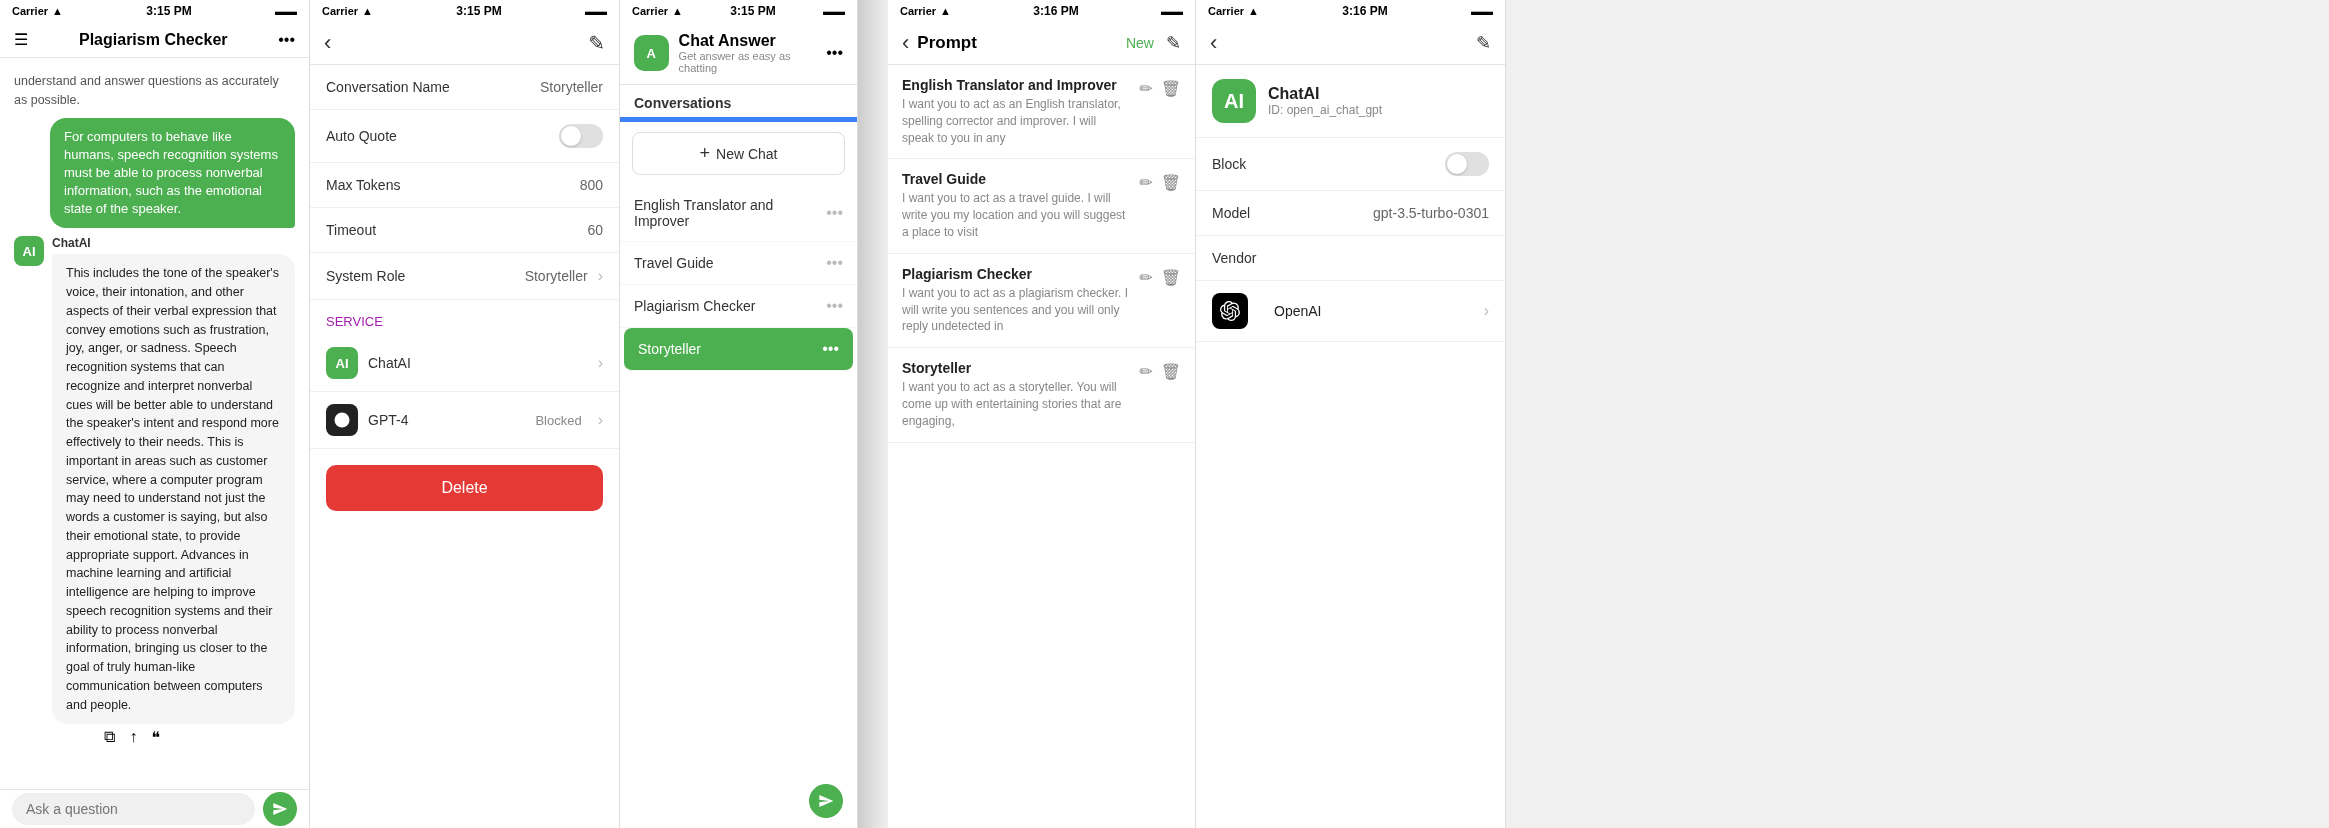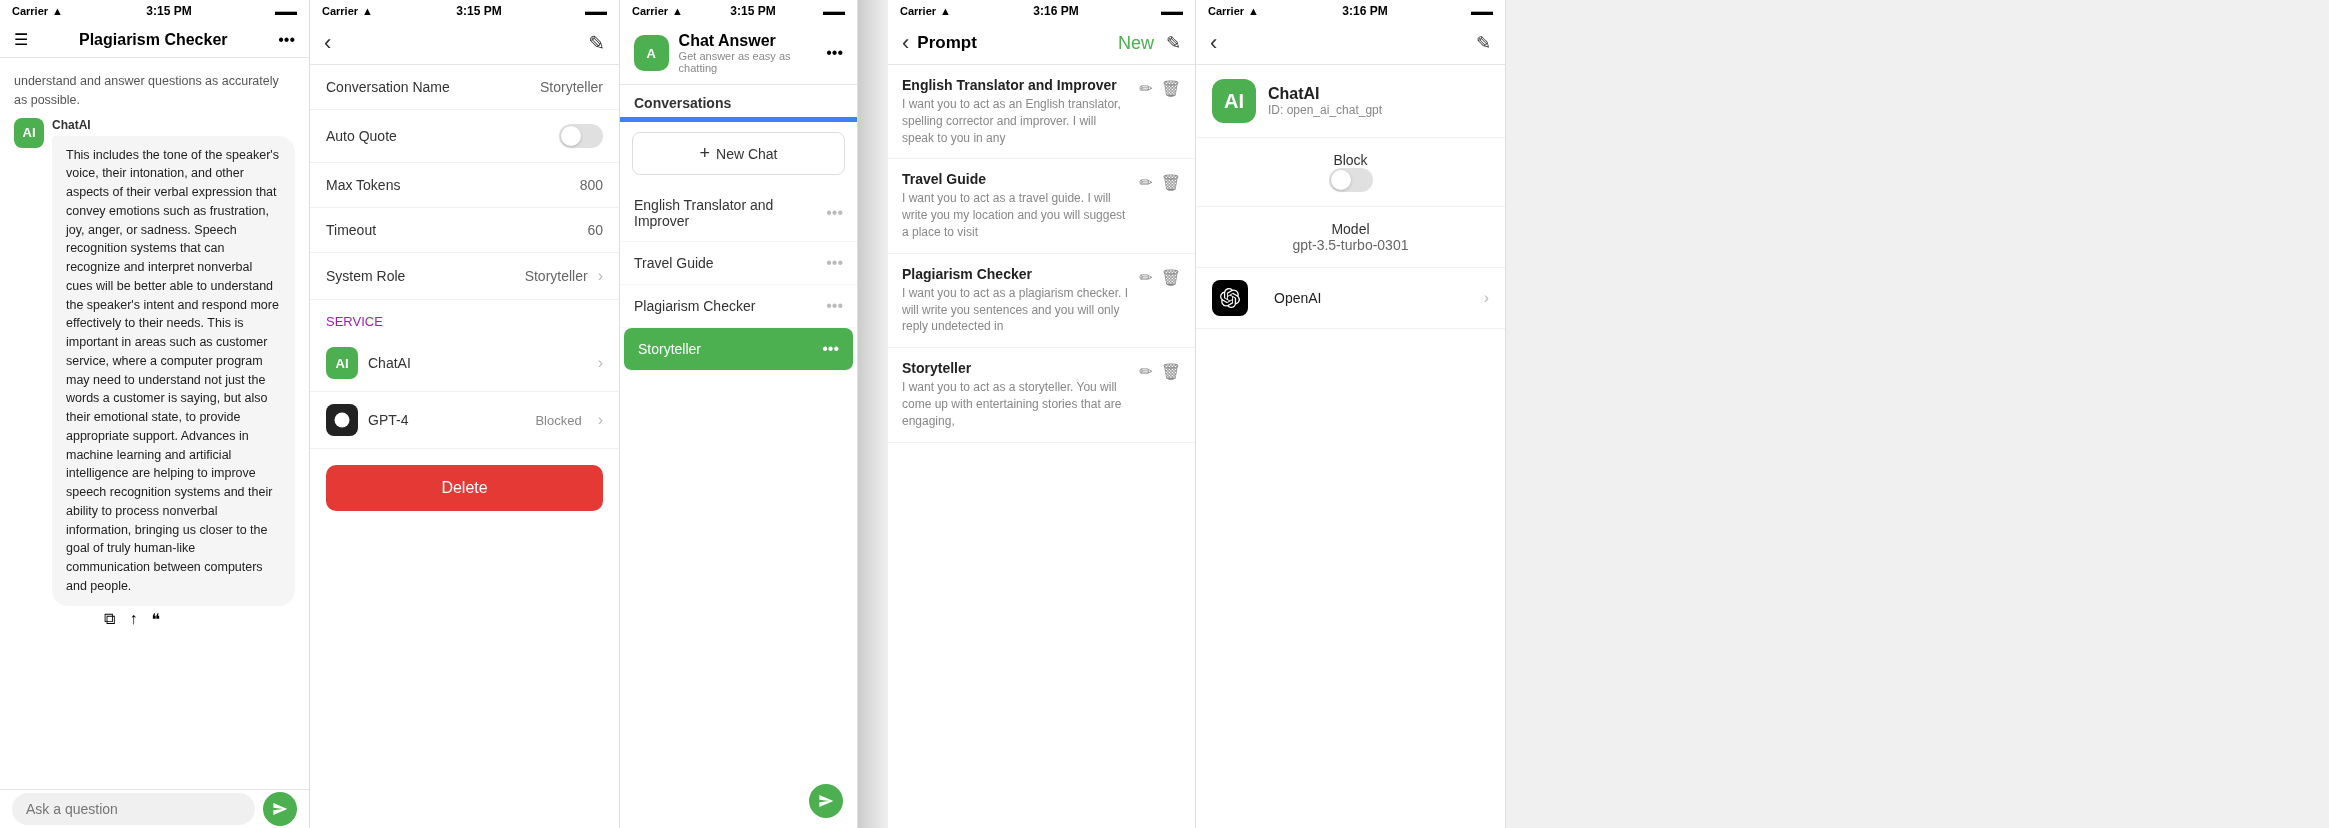--- a/index.html
+++ b/index.html
@@ -262,21 +262,21 @@
     .panel-4 { width: 308px; }
     .panel-4-header {
       display: flex;
       align-items: center;
       justify-content: space-between;
       padding: 8px 14px;
       border-bottom: 1px solid #e5e5e5;
     }
     .header-left { display: flex; align-items: center; gap: 8px; }
     .prompt-title { font-size: 17px; font-weight: 600; color: #000; }
-    .prompt-new { font-size: 18px; color: #4CAF50; font-weight: 500; cursor: pointer; }
+    .prompt-new { font-size: 14px; color: #4CAF50; font-weight: 500; cursor: pointer; }
     .prompt-item {
       display: flex;
       align-items: flex-start;
       padding: 12px 14px;
       border-bottom: 1px solid #f0f0f0;
       justify-content: space-between;
       gap: 8px;
     }
     .prompt-info { flex: 1; }
     .prompt-name { font-size: 14px; font-weight: 600; color: #222; margin-bottom: 3px; }
@@ -311,21 +311,20 @@
       color: #fff;
     }
     .chatai-name { font-size: 16px; font-weight: 700; color: #222; }
     .chatai-id { font-size: 12px; color: #888; }
     .settings-section-row {
       display: flex;
       align-items: center;
       justify-content: space-between;
       padding: 14px 16px;
       border-bottom: 1px solid #f0f0f0;
-      flex-direction: column;
     }
     .settings-key { font-size: 14px; color: #333; }
     .settings-val { font-size: 14px; color: #666; }
     .openai-row {
       display: flex;
       align-items: center;
       justify-content: space-between;
       padding: 12px 16px;
       border-bottom: 1px solid #f0f0f0;
     }
@@ -370,20 +369,21 @@
       <span>▬▬</span>
     </span>
   </div>
   <div class="panel-1-header">
     <span>☰</span>
     <span class="panel-1-title">Plagiarism Checker</span>
     <span>•••</span>
   </div>
   <div class="scroll-content">
     <p class="top-text">understand and answer questions as accurately as possible.</p>
+    <div class="bubble-user">For computers to behave like humans, speech recognition systems must be able to process nonverbal information, such as the emotional state of the speaker.</div>
     <div class="bubble-ai-container">
       <div>
         <div class="ai-avatar">AI</div>
       </div>
       <div>
         <div class="ai-label">ChatAI</div>
         <div class="bubble-ai">This includes the tone of the speaker's voice, their intonation, and other aspects of their verbal expression that convey emotions such as frustration, joy, anger, or sadness. Speech recognition systems that can recognize and interpret nonverbal cues will be better able to understand the speaker's intent and respond more effectively to their needs. This is important in areas such as customer service, where a computer program may need to understand not just the words a customer is saying, but also their emotional state, to provide appropriate support. Advances in machine learning and artificial intelligence are helping to improve speech recognition systems and their ability to process nonverbal information, bringing us closer to the goal of truly human-like communication between computers and people.</div>
         <div class="bubble-actions">
           <span>⧉</span>
           <span>↑</span>
@@ -612,20 +612,23 @@
     </div>
   </div>
   <div class="settings-section-row">
     <span class="settings-key">Block</span>
     <div class="toggle-off"></div>
   </div>
   <div class="settings-section-row">
     <span class="settings-key">Model</span>
     <span class="settings-val">gpt-3.5-turbo-0301</span>
   </div>
+  <div class="settings-section-row">
+    <span class="settings-key">Vendor</span>
+  </div>
   <div class="openai-row">
     <div class="openai-left">
       <div class="openai-icon">
         <svg viewBox="0 0 24 24">
           <path d="M22.2819 9.8211a5.9847 5.9847 0 0 0-.5157-4.9108 6.0462 6.0462 0 0 0-6.5098-2.9A6.0651 6.0651 0 0 0 4.9807 4.1818a5.9847 5.9847 0 0 0-3.9977 2.9 6.0462 6.0462 0 0 0 .7427 7.0966 5.98 5.98 0 0 0 .511 4.9107 6.051 6.051 0 0 0 6.5146 2.9001A5.9847 5.9847 0 0 0 13.2599 24a6.0557 6.0557 0 0 0 5.7718-4.2058 5.9894 5.9894 0 0 0 3.9977-2.9001 6.0557 6.0557 0 0 0-.7475-7.0729zm-9.022 12.6081a4.4755 4.4755 0 0 1-2.8764-1.0408l.1419-.0804 4.7783-2.7582a.7948.7948 0 0 0 .3927-.6813v-6.7369l2.02 1.1686a.071.071 0 0 1 .038.052v5.5826a4.504 4.504 0 0 1-4.4945 4.4944zm-9.6607-4.1254a4.4708 4.4708 0 0 1-.5346-3.0137l.142.0852 4.783 2.7582a.7712.7712 0 0 0 .7806 0l5.8428-3.3685v2.3324a.0804.0804 0 0 1-.0332.0615L9.74 19.9502a4.4992 4.4992 0 0 1-6.1408-1.6464zM2.3408 7.8956a4.485 4.485 0 0 1 2.3655-1.9728V11.6a.7664.7664 0 0 0 .3879.6765l5.8144 3.3543-2.0201 1.1685a.0757.0757 0 0 1-.071 0l-4.8303-2.7865A4.504 4.504 0 0 1 2.3408 7.872zm16.5963 3.8558L13.1038 8.364 15.1192 7.2a.0757.0757 0 0 1 .071 0l4.8303 2.7913a4.4944 4.4944 0 0 1-.6765 8.1042v-5.6772a.79.79 0 0 0-.407-.667zm2.0107-3.0231l-.142-.0852-4.7735-2.7818a.7759.7759 0 0 0-.7854 0L9.409 9.2297V6.8974a.0662.0662 0 0 1 .0284-.0615l4.8303-2.7866a4.4992 4.4992 0 0 1 6.6802 4.66zM8.3065 12.863l-2.02-1.1638a.0804.0804 0 0 1-.038-.0567V6.0742a4.4992 4.4992 0 0 1 7.3757-3.4537l-.142.0805L8.704 5.459a.7948.7948 0 0 0-.3927.6813zm1.0976-2.3654l2.602-1.4998 2.6069 1.4998v2.9994l-2.5974 1.4997-2.6067-1.4997Z"></path>
         </svg>
       </div>
       <span class="openai-name">OpenAI</span>
     </div>
     <span class="chevron-right">›</span>

